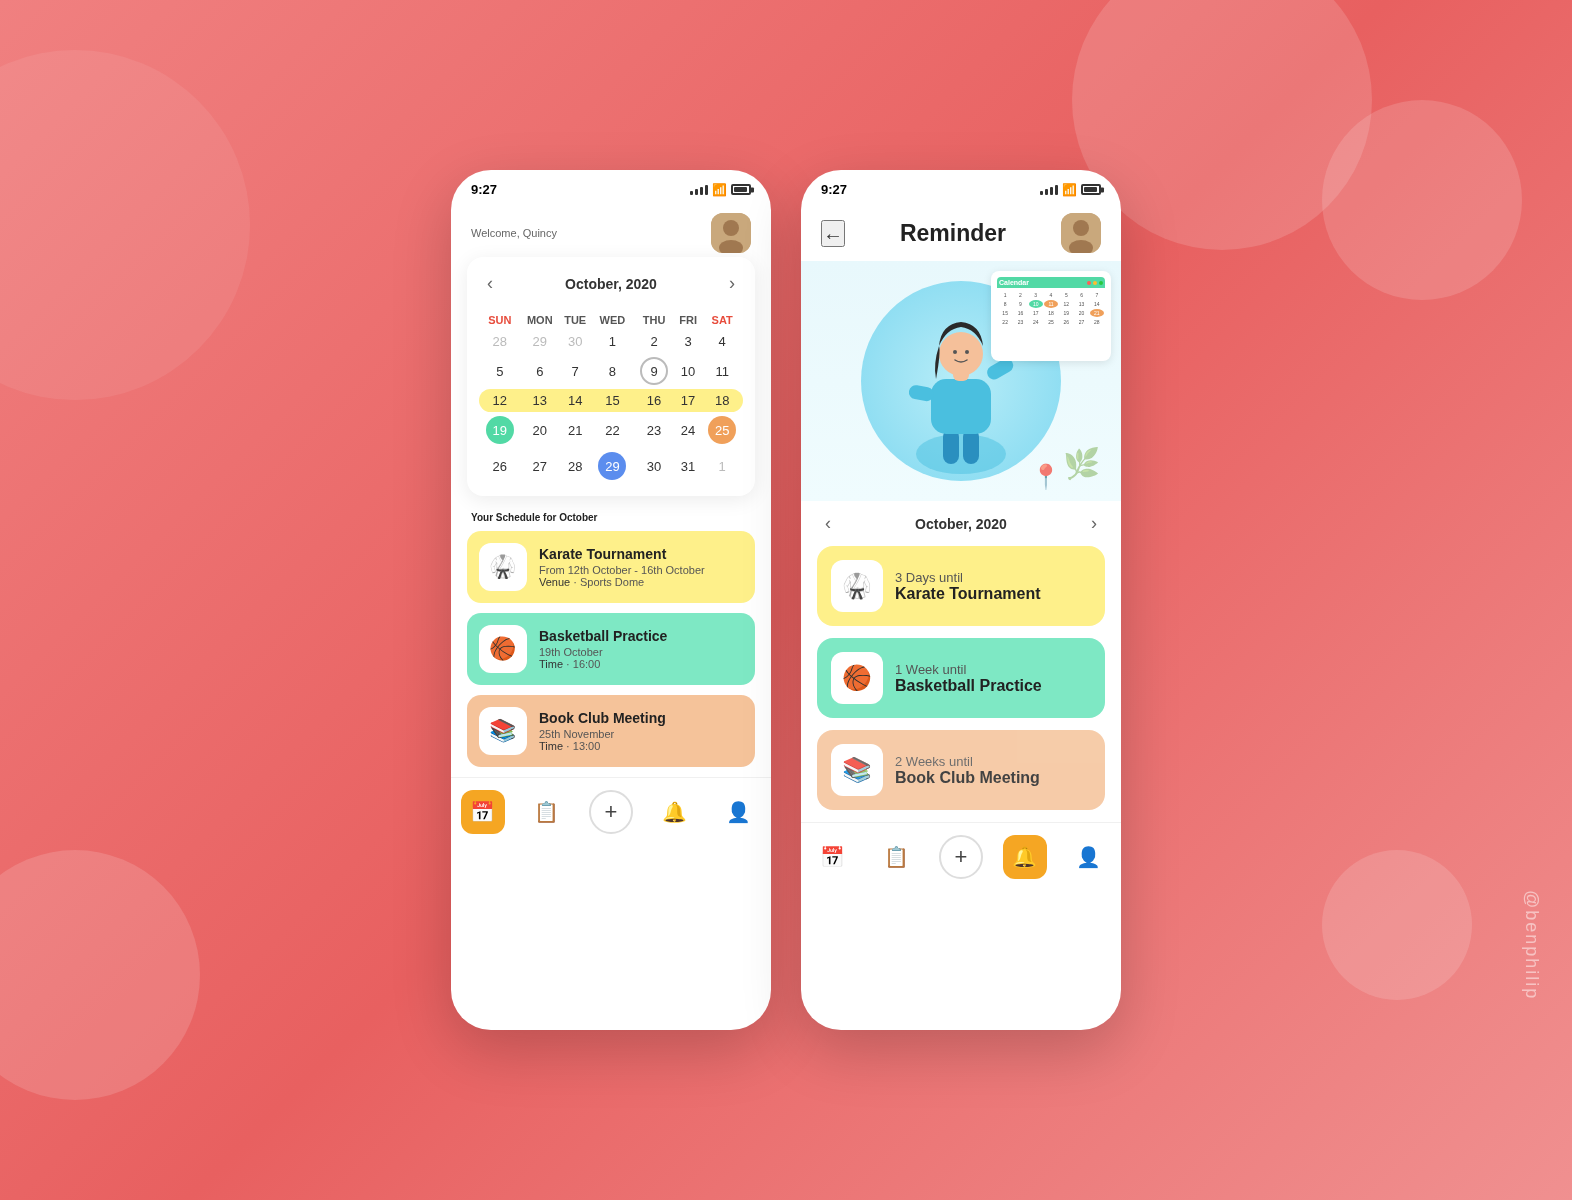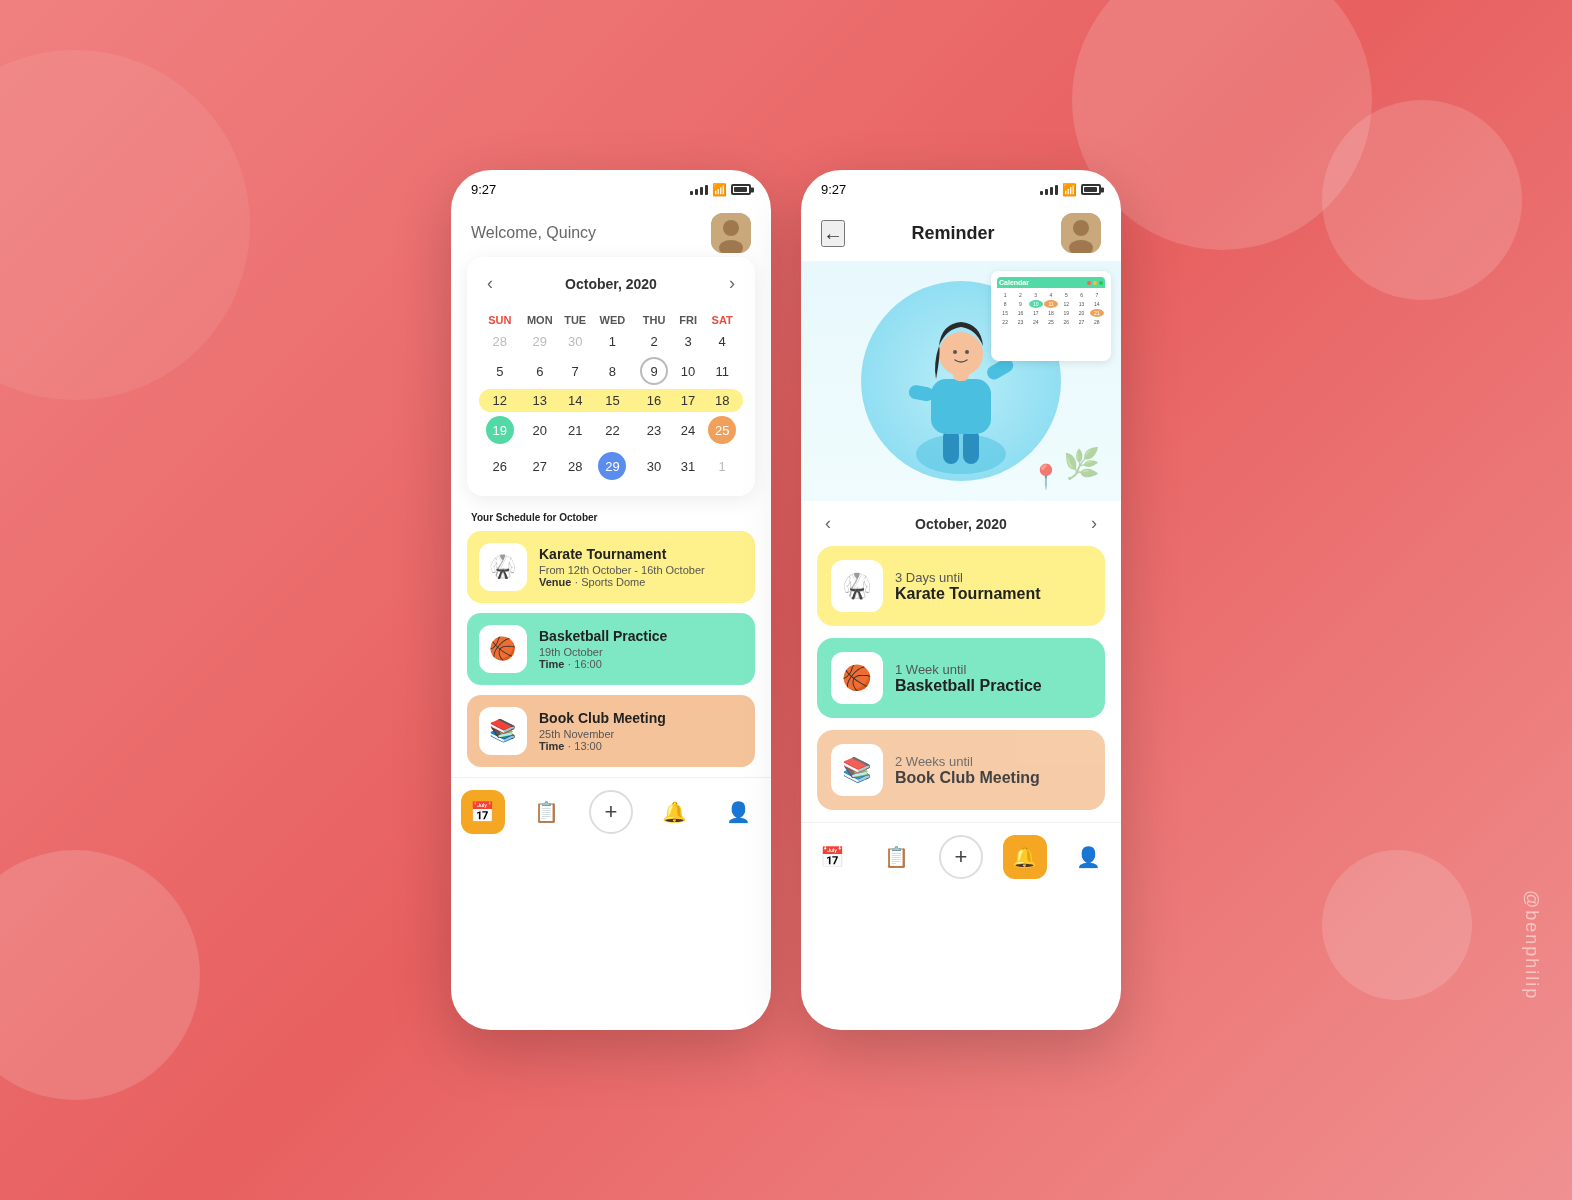--- a/index.html
+++ b/index.html
@@ -54,21 +54,21 @@
       position: relative;
     }
 
     
     .status-bar {
       display: flex;
       justify-content: space-between;
       align-items: center;
       padding: 12px 20px 8px;
       font-size: 13px;
-      font-weight: 400;
+      font-weight: 700;
     }
     .status-icons {
       display: flex;
       gap: 4px;
       align-items: center;
     }
     .signal-bar {
       display: flex;
       gap: 2px;
       align-items: flex-end;
@@ -114,21 +114,21 @@
 
     
     .screen1 { height: 860px; }
 
     .header-area {
       display: flex;
       justify-content: space-between;
       align-items: center;
       padding: 8px 20px 4px;
     }
-    .welcome-text { font-size: 16px; color: #666; }
+    .welcome-text { font-size: 11px; color: #666; }
     .avatar {
       width: 40px;
       height: 40px;
       border-radius: 12px;
       overflow: hidden;
       background: #c9a87c;
       display: flex;
       align-items: center;
       justify-content: center;
     }
@@ -266,21 +266,21 @@
       border-radius: 12px;
       display: flex;
       align-items: center;
       justify-content: center;
       flex-shrink: 0;
       font-size: 22px;
     }
     .event-info .event-title { font-size: 14px; font-weight: 700; color: #222; }
     .event-info .event-sub { font-size: 11px; color: #555; margin-top: 2px; }
     .event-info .event-detail { font-size: 11px; color: #555; }
-    .event-info .event-detail strong { font-weight: 700; color: #333; }
+    .event-info .event-detail strong { font-weight: 400; color: #333; }
 
     
     .bottom-nav {
       display: flex;
       justify-content: space-around;
       align-items: center;
       padding: 12px 0 16px;
       border-top: 1px solid #f0f0f0;
       background: #fff;
     }
@@ -306,21 +306,21 @@
 
     
     .screen2 { height: 860px; }
     .reminder-header {
       display: flex;
       justify-content: space-between;
       align-items: center;
       padding: 8px 20px;
     }
     .back-btn { font-size: 20px; color: #333; cursor: pointer; }
-    .reminder-title { font-size: 18px; font-weight: 700; color: #222; }
+    .reminder-title { font-size: 23px; font-weight: 700; color: #222; }
 
     
     .illustration-area {
       height: 240px;
       background: linear-gradient(180deg, #e8f8fc 0%, #f0fcfe 100%);
       display: flex;
       align-items: center;
       justify-content: center;
       position: relative;
       overflow: hidden;

